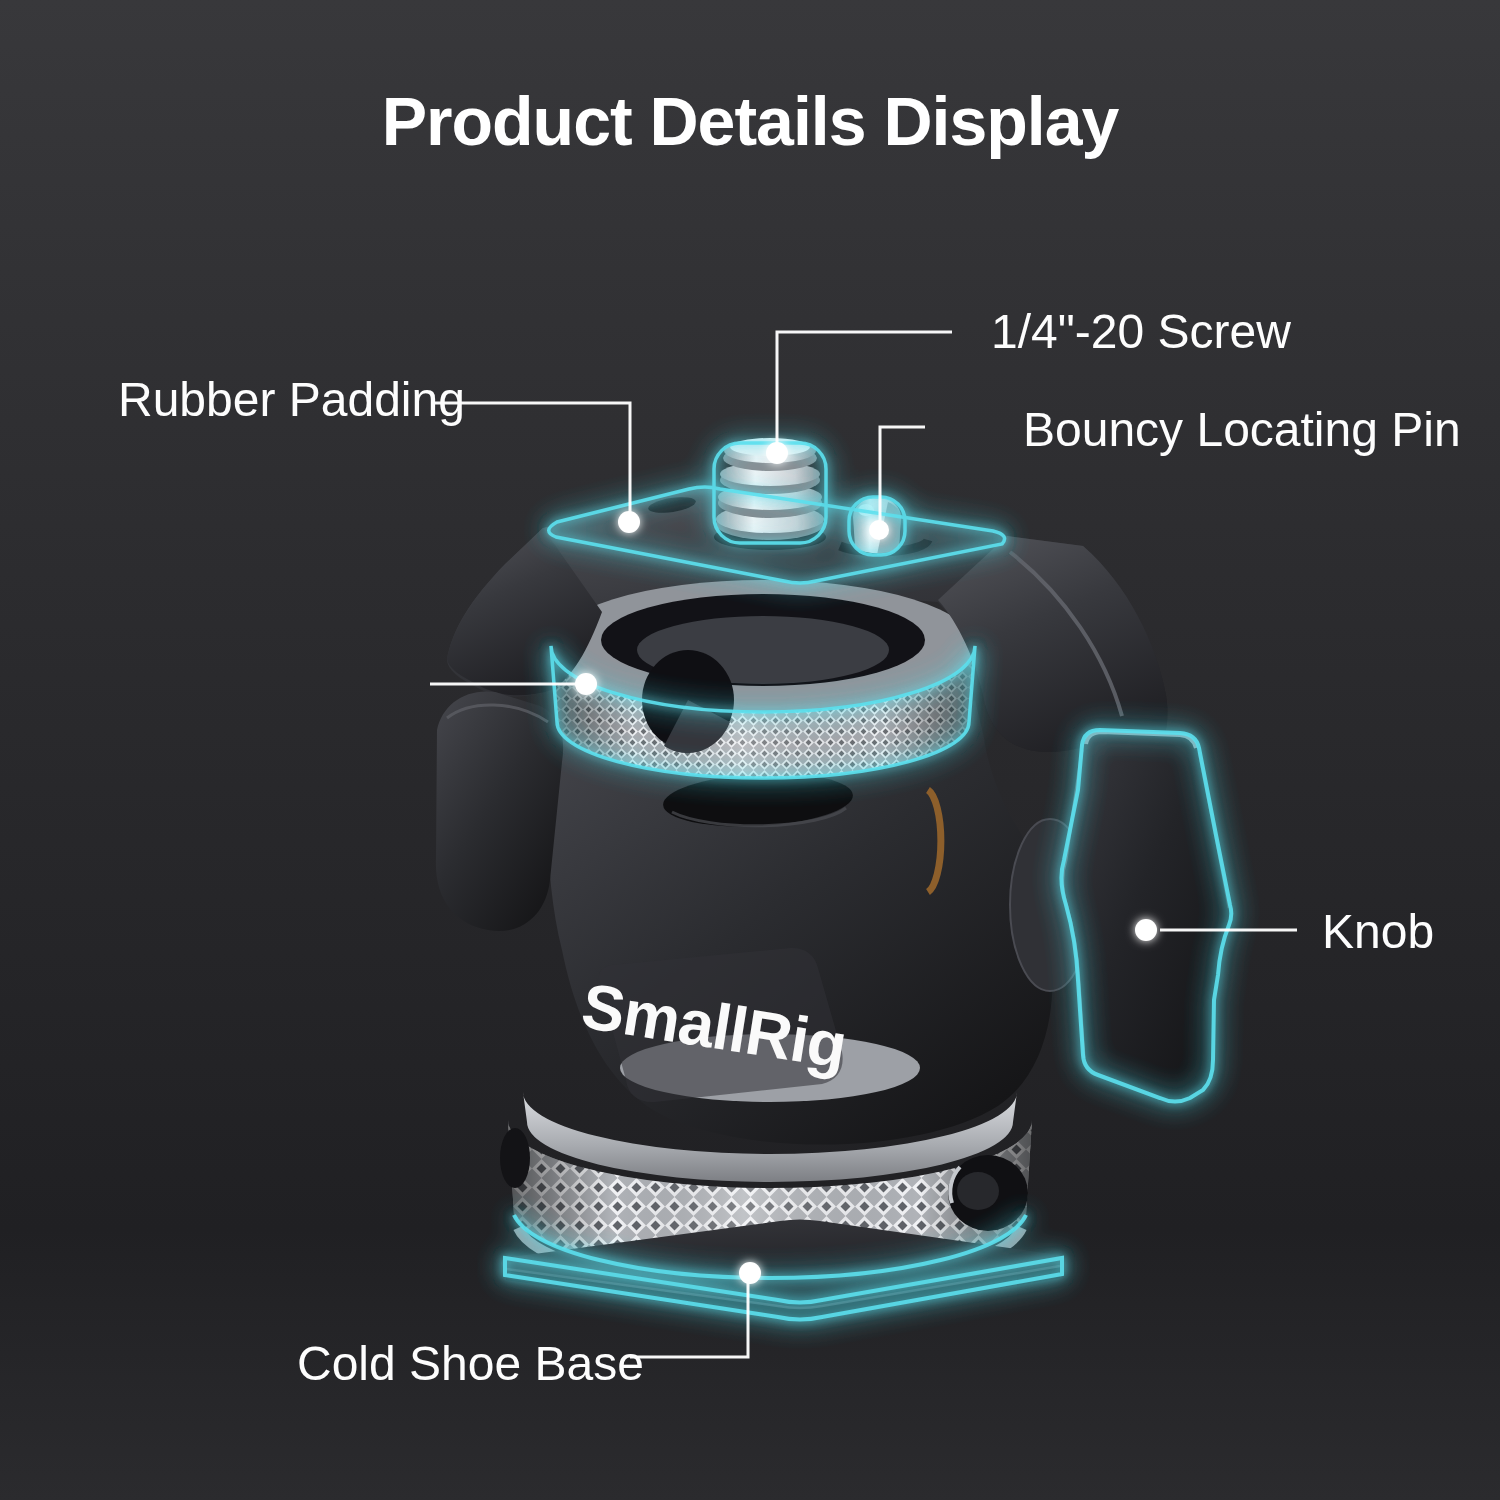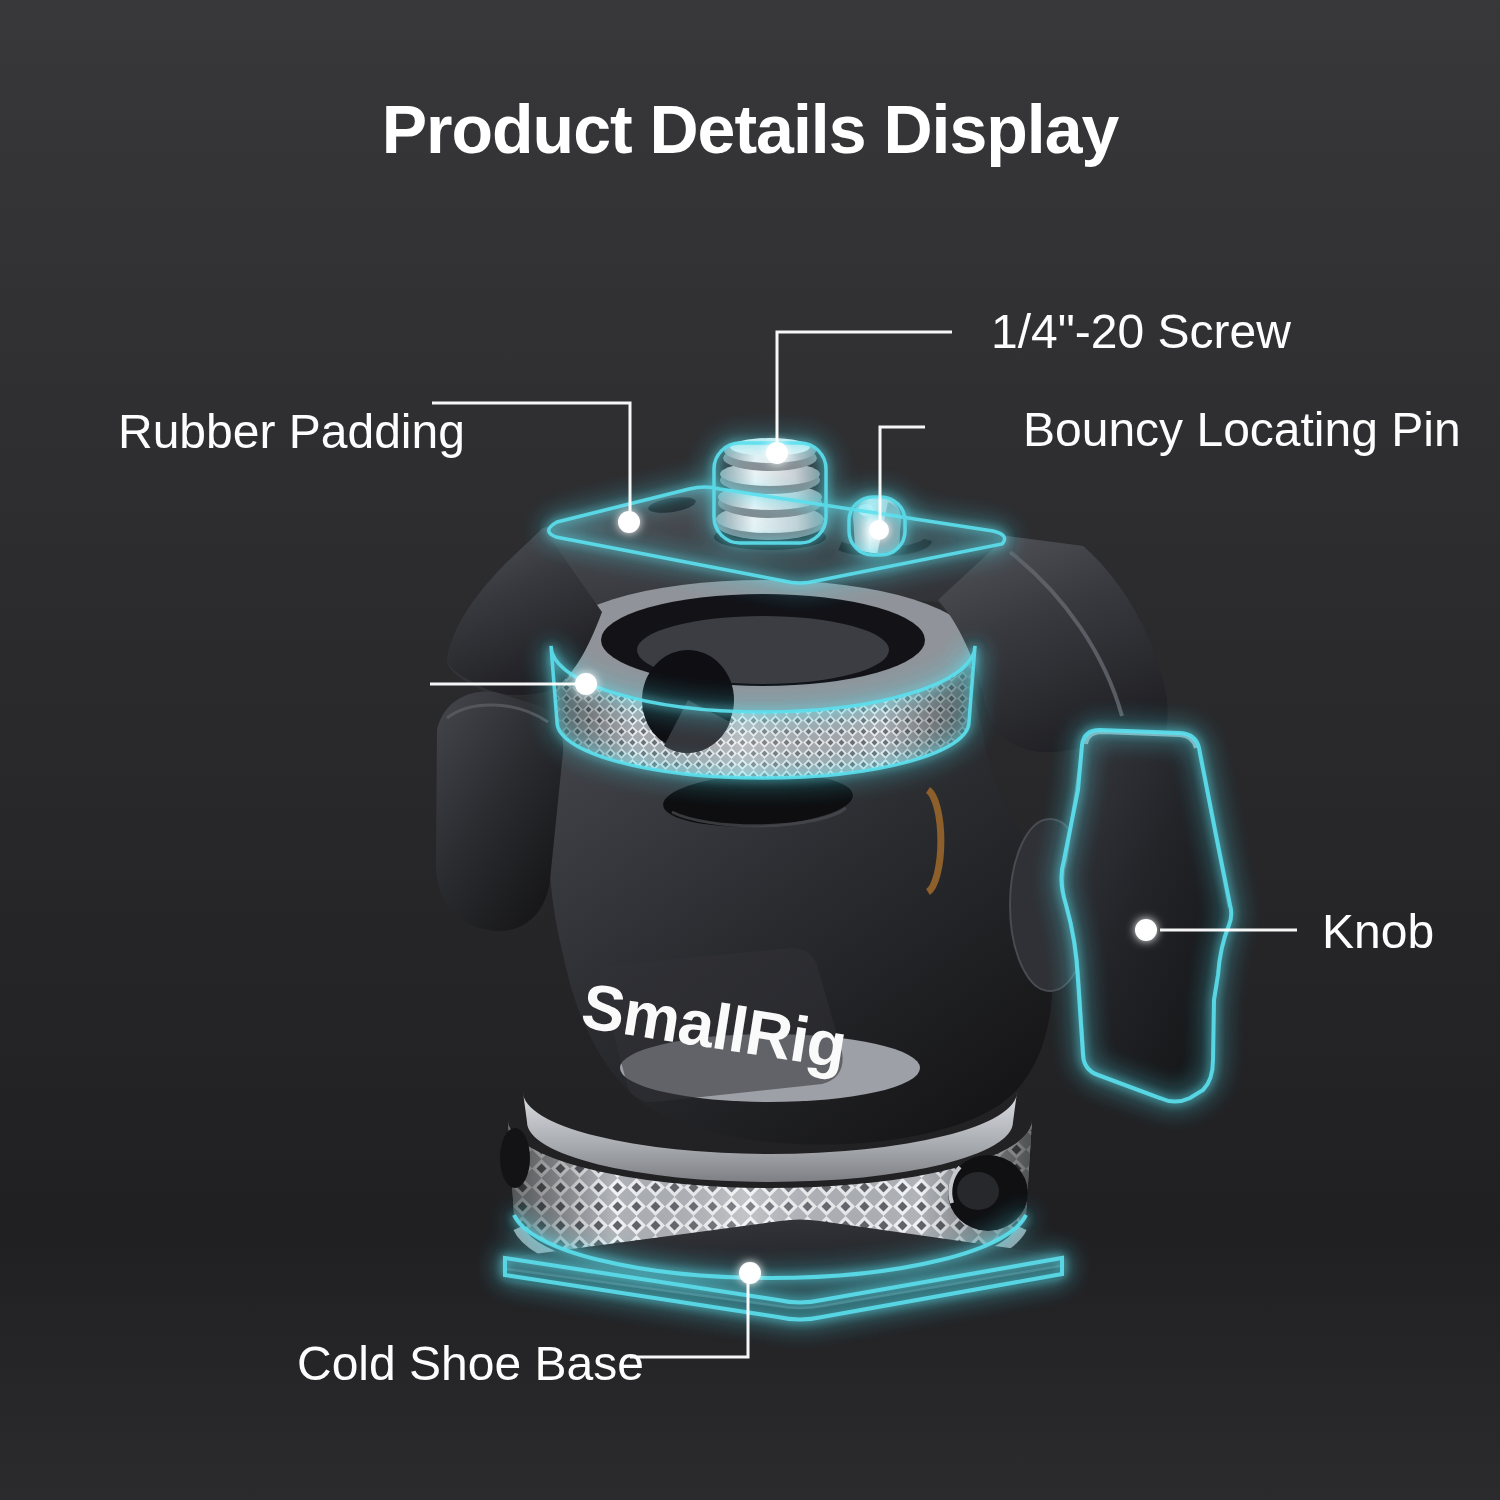--- a/index.html
+++ b/index.html
@@ -3,29 +3,29 @@
 <meta charset="utf-8">
 <style>
   html,body{margin:0;padding:0;background:#161618;}
   .stage{
     position:relative;width:1500px;height:1500px;overflow:hidden;
     background:linear-gradient(180deg,#38383b 0%,#323235 18%,#2a2a2d 45%,#202023 82%,#2b2b2e 100%);
     font-family:"Liberation Sans", sans-serif;
   }
   .stage svg{position:absolute;left:0;top:0;}
   .page-title{
-    position:absolute;top:90px;left:0;width:1500px;text-align:center;
+    position:absolute;top:82px;left:0;width:1500px;text-align:center;
     font-size:68px;font-weight:700;letter-spacing:-1px;color:#ffffff;
   }
   .callout{
     position:absolute;color:#fdfdfd;font-size:48px;font-weight:400;
     white-space:nowrap;letter-spacing:0;
   }
   .callout .l2{display:block;}
-  #cl-rubber{left:118px;top:372px;margin-top:32px;}
+  #cl-rubber{left:118px;top:372px;}
   #cl-screw{left:991px;top:304px;}
   #cl-pin{left:991px;top:402px;margin-left:32px;}
   #cl-thumb{left:120px;top:626px;line-height:62px;}
   #cl-knob{left:1322px;top:904px;text-align:center;}
   #cl-shoe{left:297px;top:1336px;}
 </style>
 </head>
 <body>
 
 <div class="stage">

